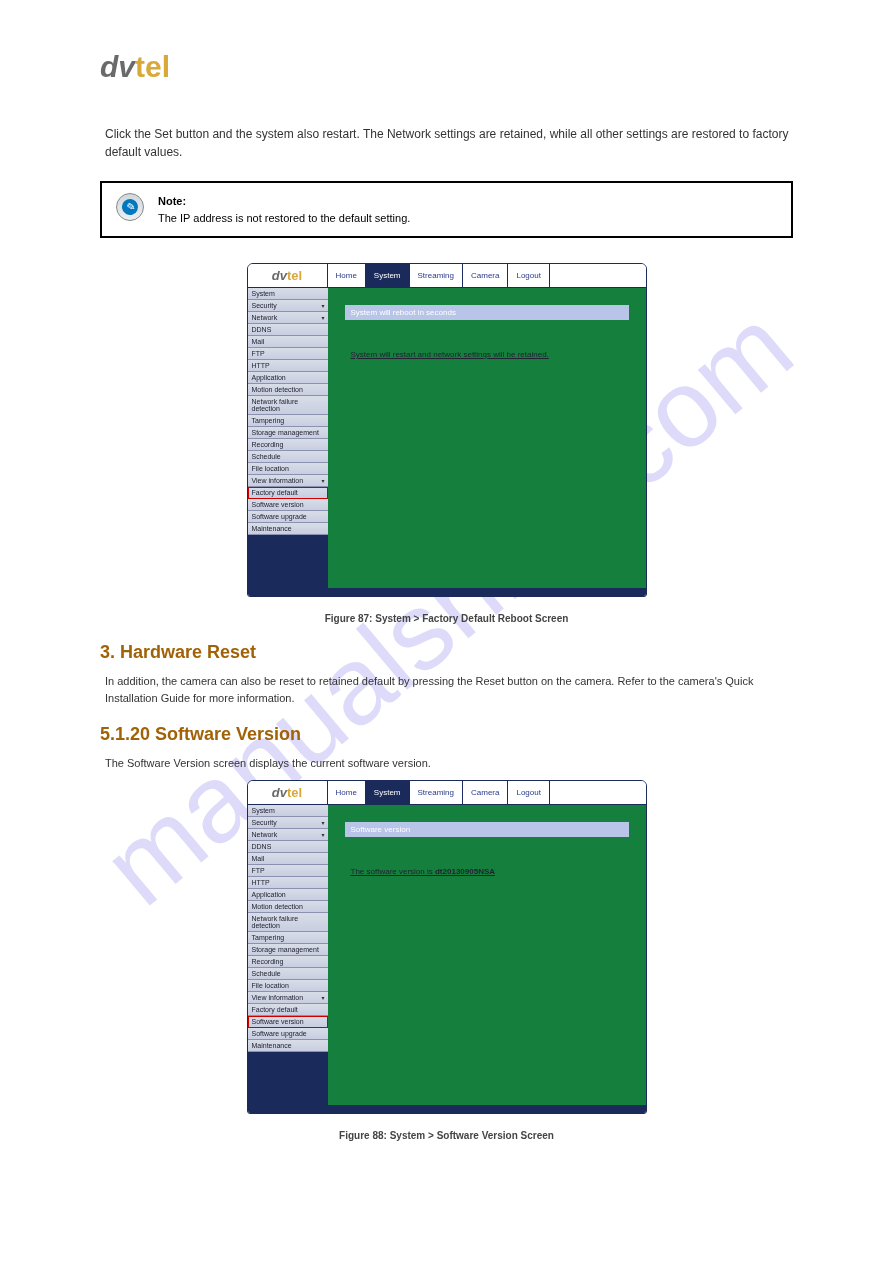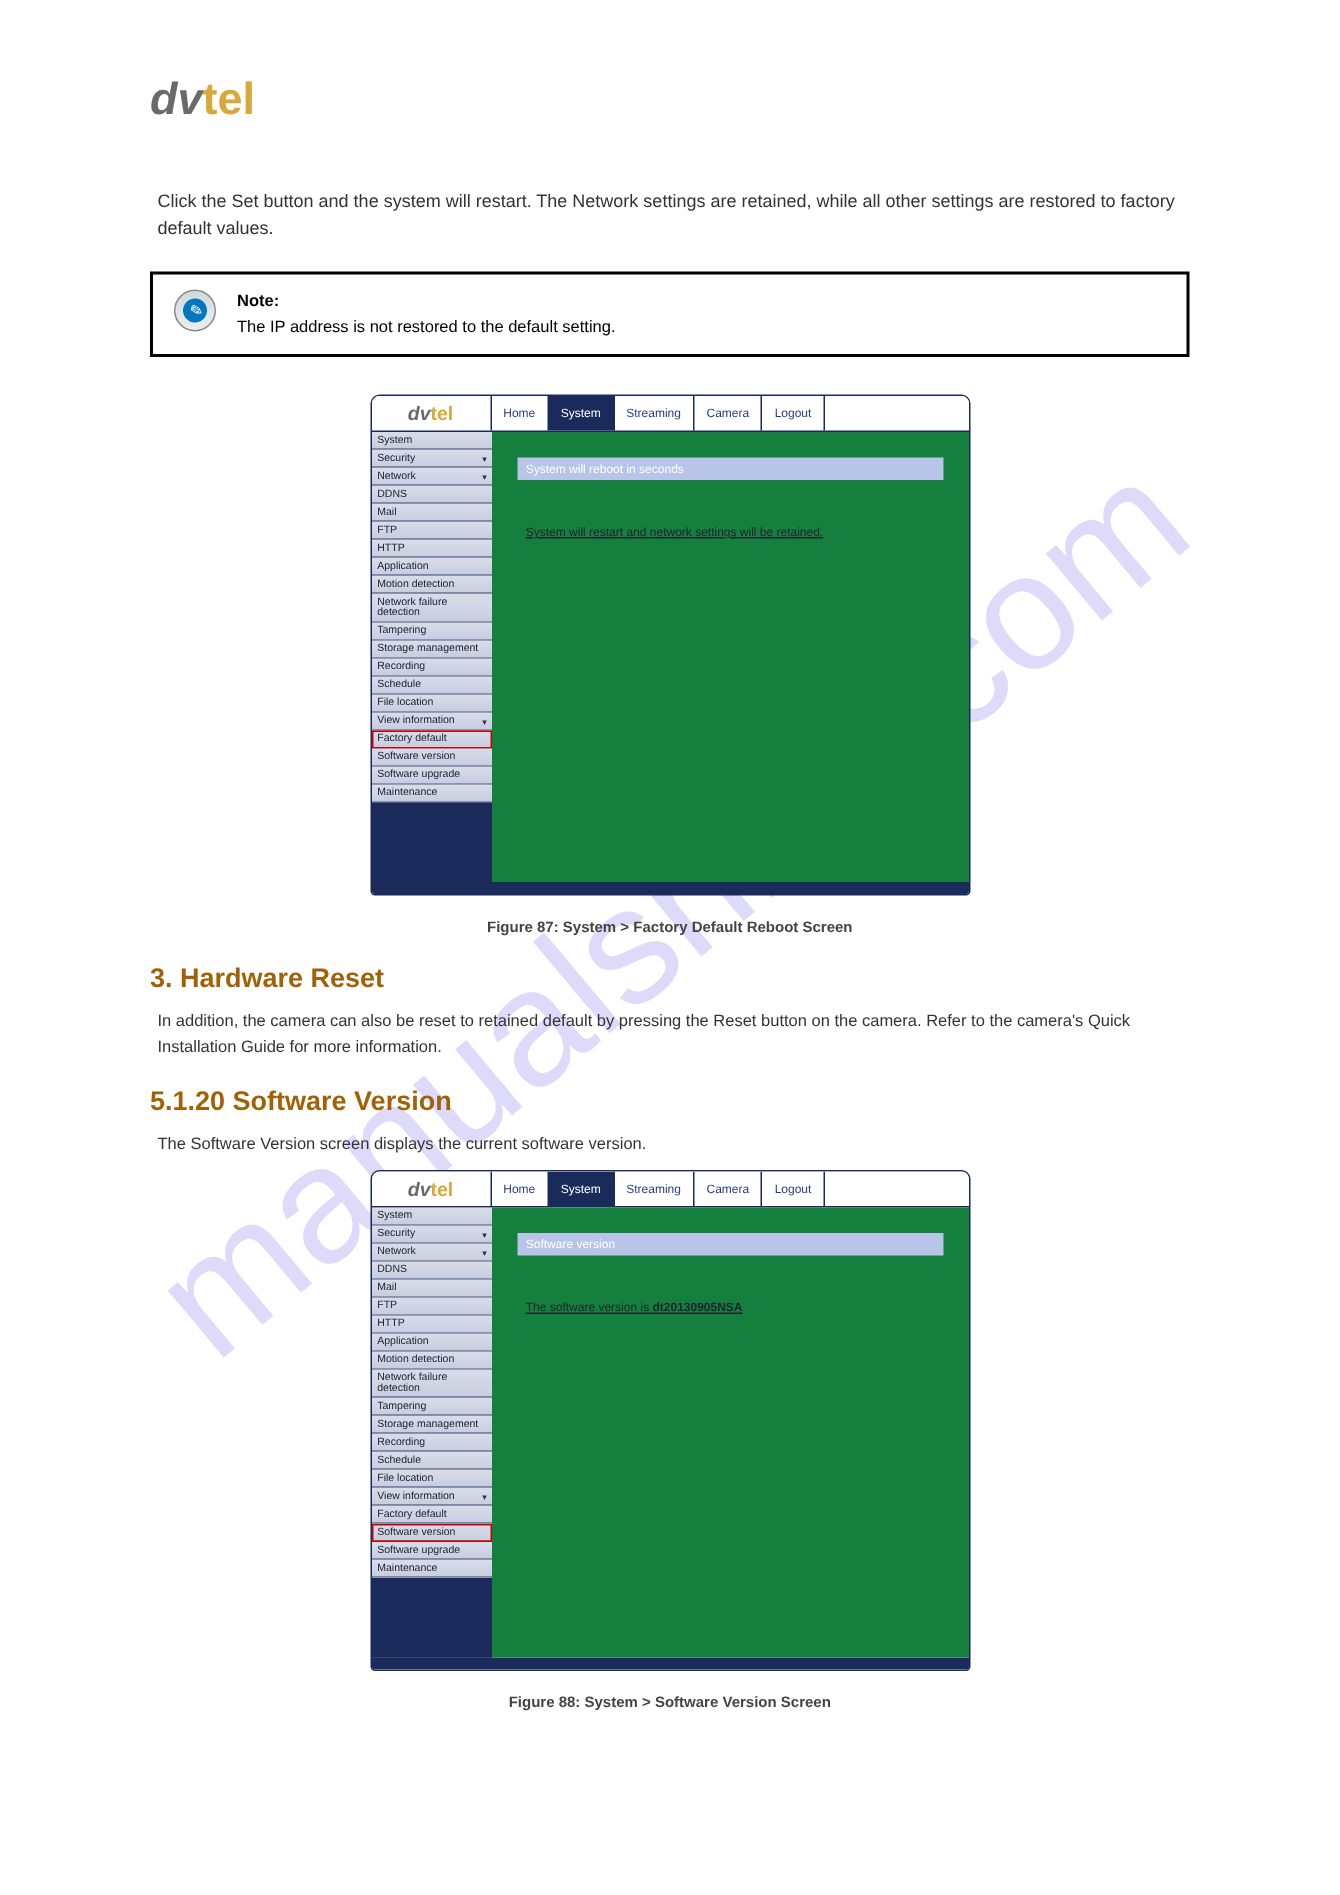--- a/index.html
+++ b/index.html
@@ -123,21 +123,21 @@
 <body>
 
 <div class="watermark">manualshive.com</div>
 
 <div class="content">
 
   <div class="logo">
     <span class="dv">dv</span><span class="tel">tel</span>
   </div>
 
-  <div class="intro-text">Click the Set button and the system will restart. The Network settings are retained, while all other settings are restored to factory default values.</div>
+  <div class="intro-text">Click the Set button and the system also restart. The Network settings are retained, while all other settings are restored to factory default values.</div>
 
   <div class="note-box">
     <div class="note-icon">
         <div class="note-icon-inner">✎</div>
       </div>
     <div class="note-body">
       <span class="note-label">Note:</span>
       <div>The IP address is not restored to the default setting.</div>
     </div>
   </div>

